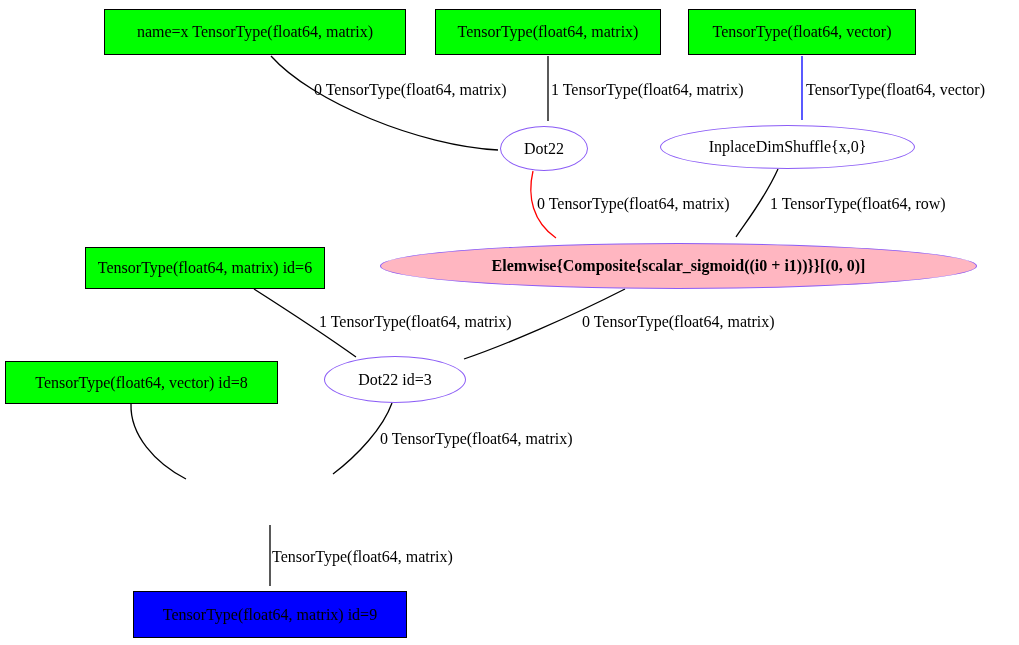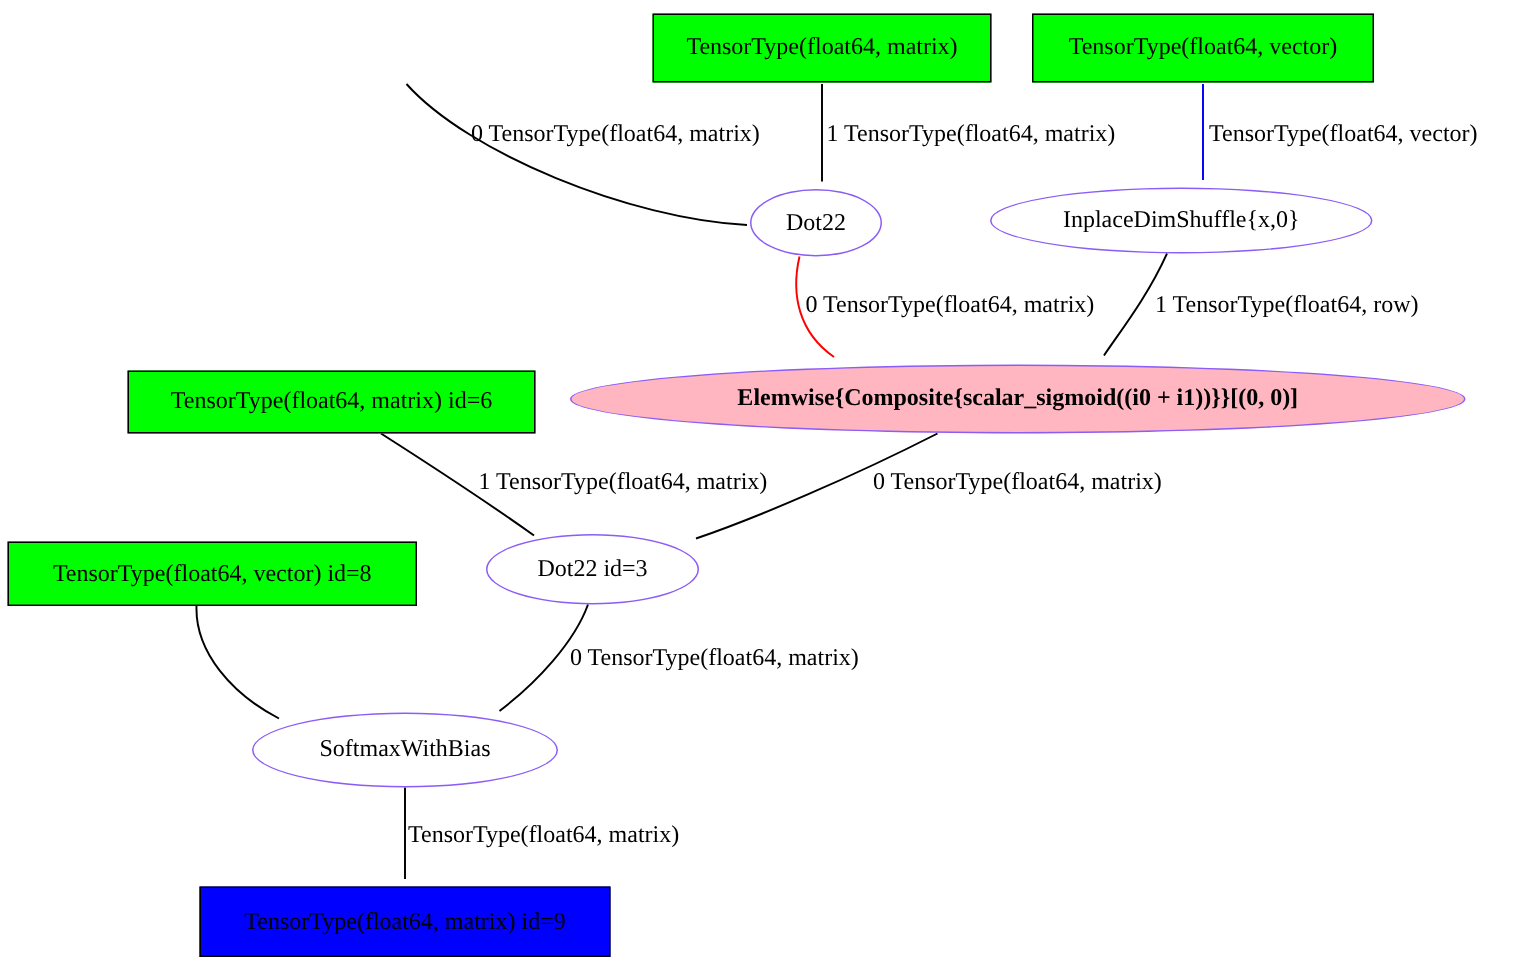--- a/index.html
+++ b/index.html
@@ -63,38 +63,38 @@
     <path d="M 802 56 L 802 120" stroke="#0000ff" marker-end="url(#arrow-blue)"></path>
     <path d="M 533 171 C 527 197, 533 222, 556 238" stroke="#ff0000" marker-end="url(#arrow-red)"></path>
     <path d="M 778 169 C 765 198, 746 222, 736 237" stroke="#000000" marker-end="url(#arrow-black)"></path>
     <path d="M 254 289 C 290 312, 335 342, 356 357" stroke="#000000" marker-end="url(#arrow-black)"></path>
     <path d="M 625 289 C 568 318, 505 345, 464 359" stroke="#000000" marker-end="url(#arrow-black)"></path>
     <path d="M 131 404 C 130 435, 155 463, 186 479" stroke="#000000" marker-end="url(#arrow-black)"></path>
     <path d="M 392 403 C 383 428, 358 455, 333 474" stroke="#000000" marker-end="url(#arrow-black)"></path>
     <path d="M 270 525 L 270 586" stroke="#000000" marker-end="url(#arrow-black)"></path>
   </svg>
 
+  <div class="node rect fill-green" style="left:104px; top:9px; width:302px; height:46px;">name=x TensorType(float64, matrix)</div>
 
   <div class="node rect fill-green" style="left:435px; top:9px; width:226px; height:46px;">TensorType(float64, matrix)</div>
 
   <div class="node rect fill-green" style="left:688px; top:9px; width:228px; height:46px;">TensorType(float64, vector)</div>
 
   <div class="node ellipse" style="left:500px; top:126px; width:88px; height:45px;">Dot22</div>
 
   <div class="node ellipse" style="left:660px; top:125px; width:255px; height:44px;">InplaceDimShuffle{x,0}</div>
 
   <div class="node ellipse fill-pink" style="left:380px; top:243px; width:597px; height:46px;">Elemwise{Composite{scalar_sigmoid((i0 + i1))}}[(0, 0)]</div>
 
-  <div class="node rect fill-green" style="left:85px; top:247px; width:272px; height:42px;">TensorType(float64, matrix) id=6</div>
+  <div class="node rect fill-green" style="left:85px; top:247px; width:240px; height:42px;">TensorType(float64, matrix) id=6</div>
 
   <div class="node ellipse" style="left:324px; top:356px; width:142px; height:47px;">Dot22 id=3</div>
 
   <div class="node rect fill-green" style="left:5px; top:361px; width:273px; height:43px;">TensorType(float64, vector) id=8</div>
 
-  <div class="node ellipse" style="left:168px; top:475px; width:204px; height:50px;">SoftmaxWithBias</div>
 
   <div class="node rect fill-blue" style="left:133px; top:591px; width:274px; height:47px;">TensorType(float64, matrix) id=9</div>
 
   <div class="edge-label" style="left:314px; top:81px;">0 TensorType(float64, matrix)</div>
   <div class="edge-label" style="left:551px; top:81px;">1 TensorType(float64, matrix)</div>
   <div class="edge-label" style="left:806px; top:81px;">TensorType(float64, vector)</div>
   <div class="edge-label" style="left:537px; top:195px;">0 TensorType(float64, matrix)</div>
   <div class="edge-label" style="left:770px; top:195px;text-align:center;">1 TensorType(float64, row)</div>
   <div class="edge-label" style="left:319px; top:313px;">1 TensorType(float64, matrix)</div>
   <div class="edge-label" style="left:582px; top:313px;">0 TensorType(float64, matrix)</div>

